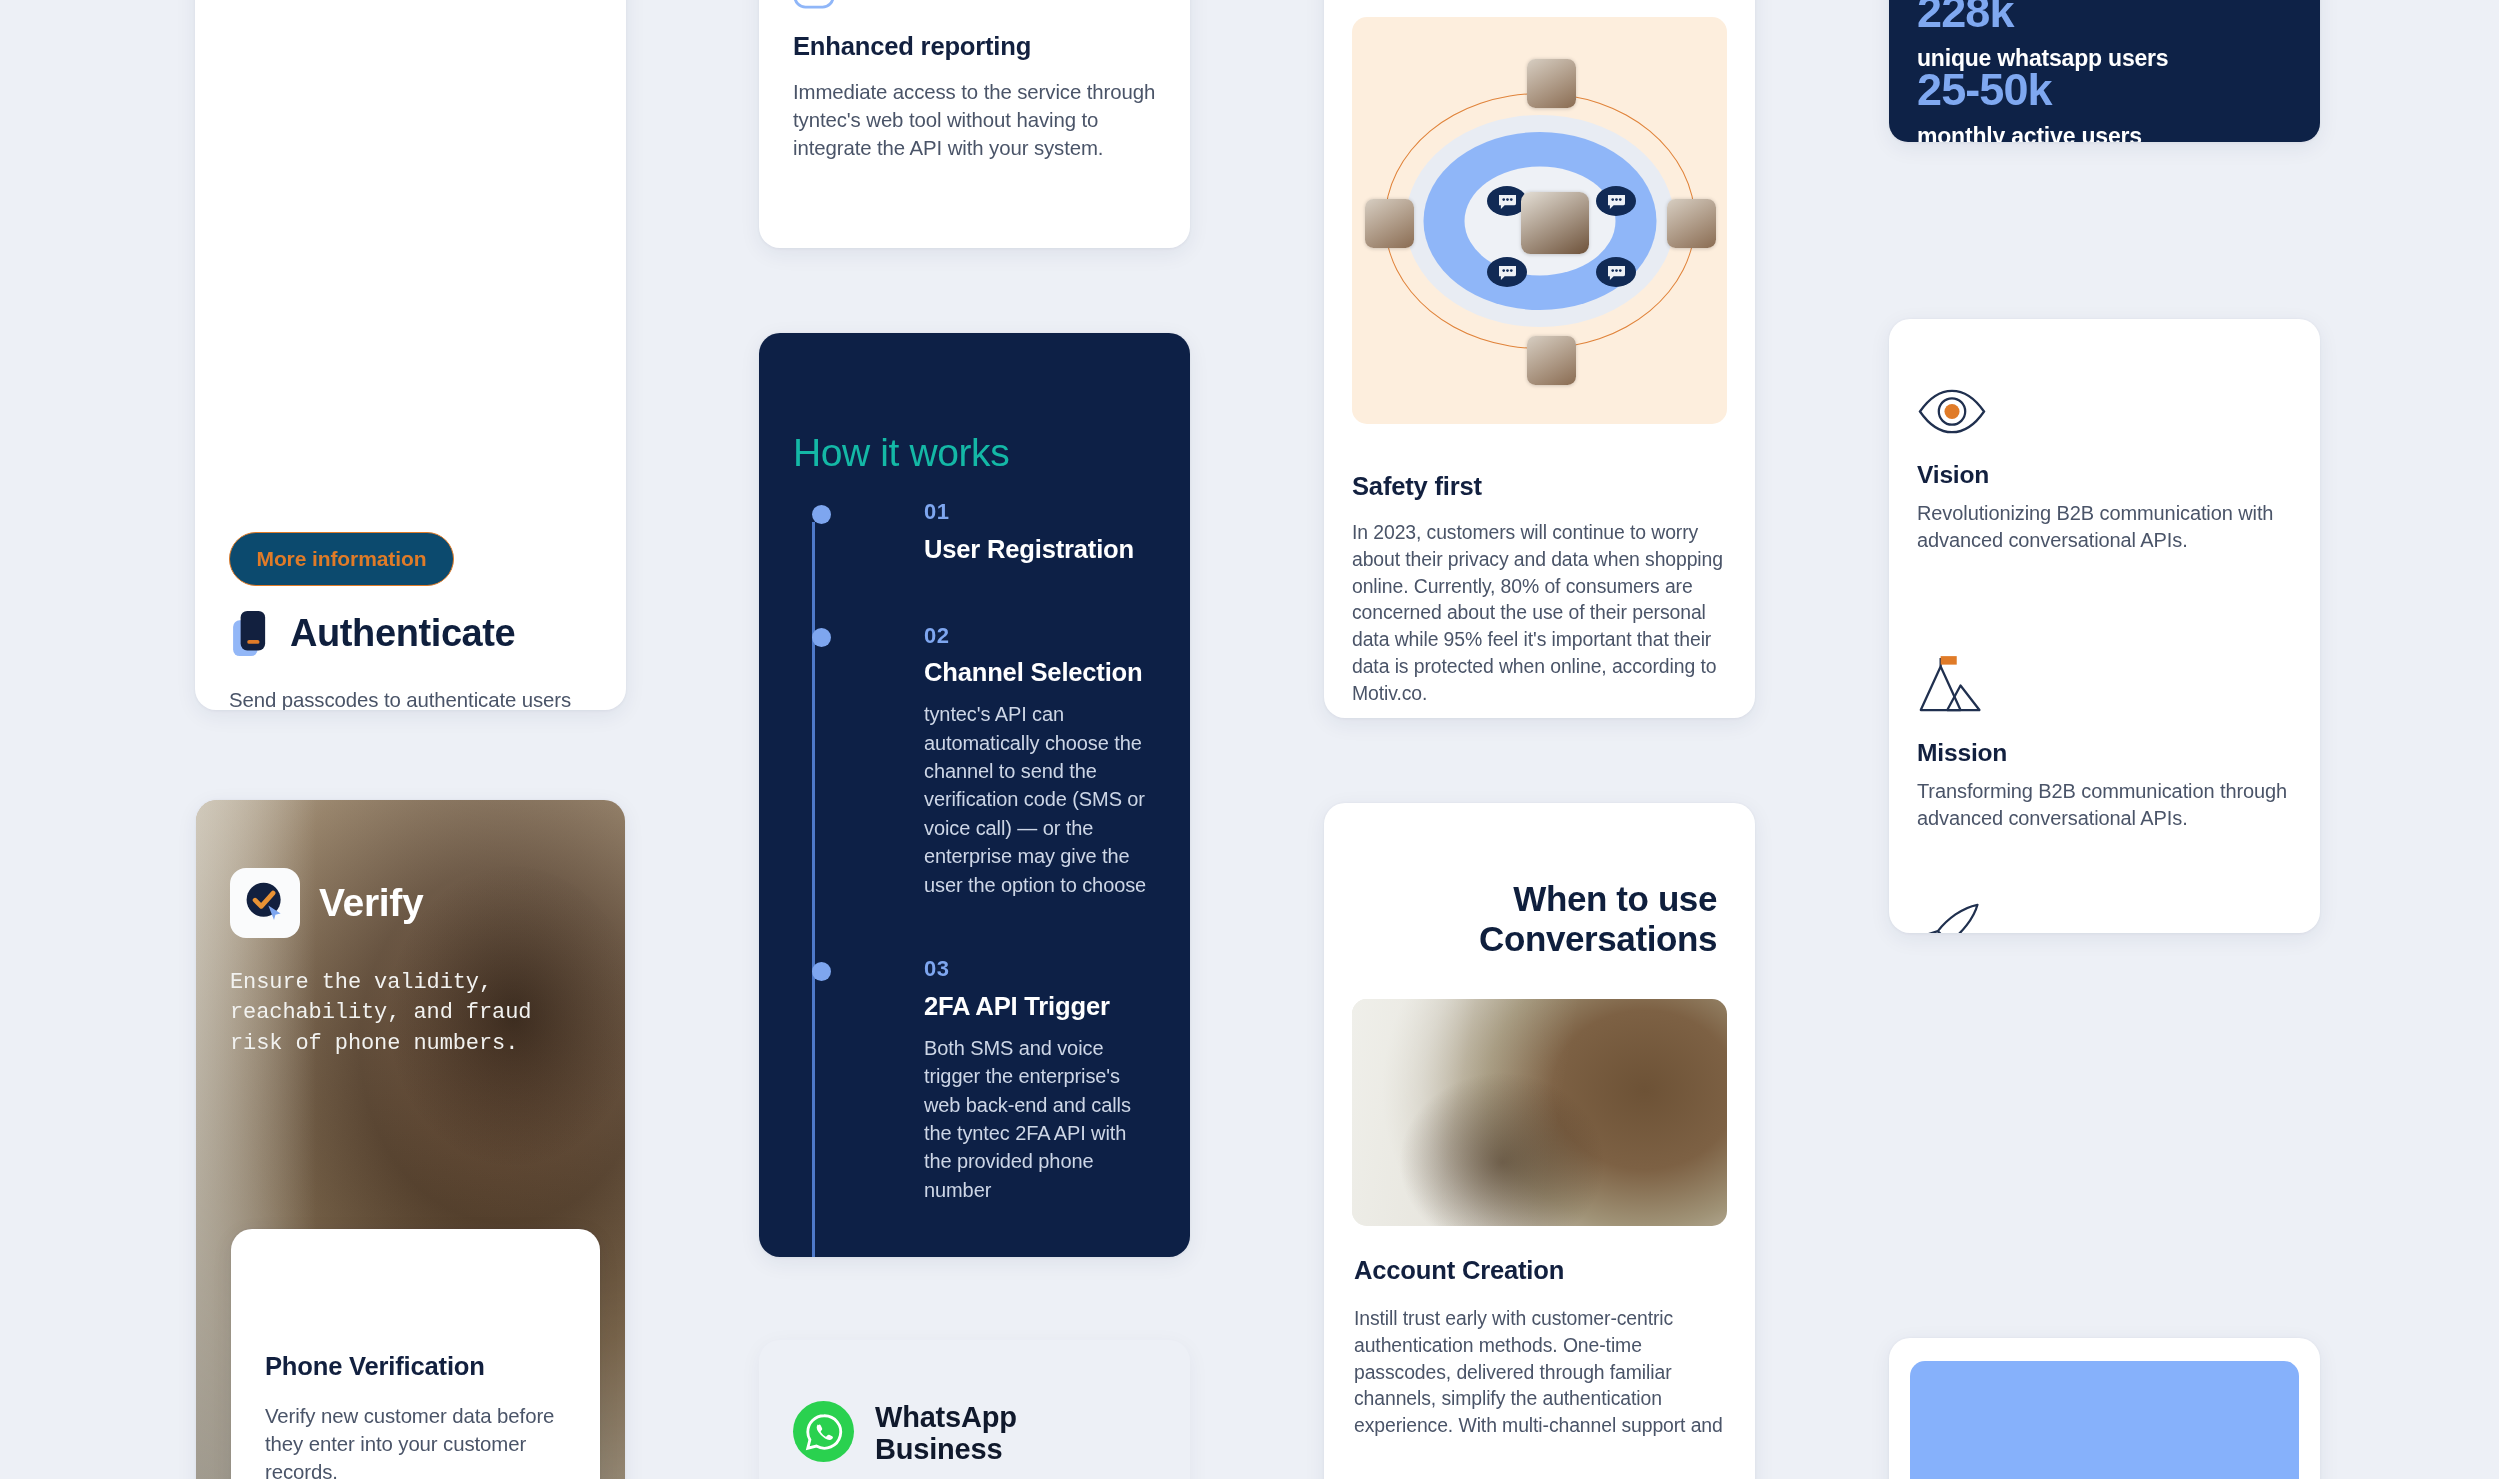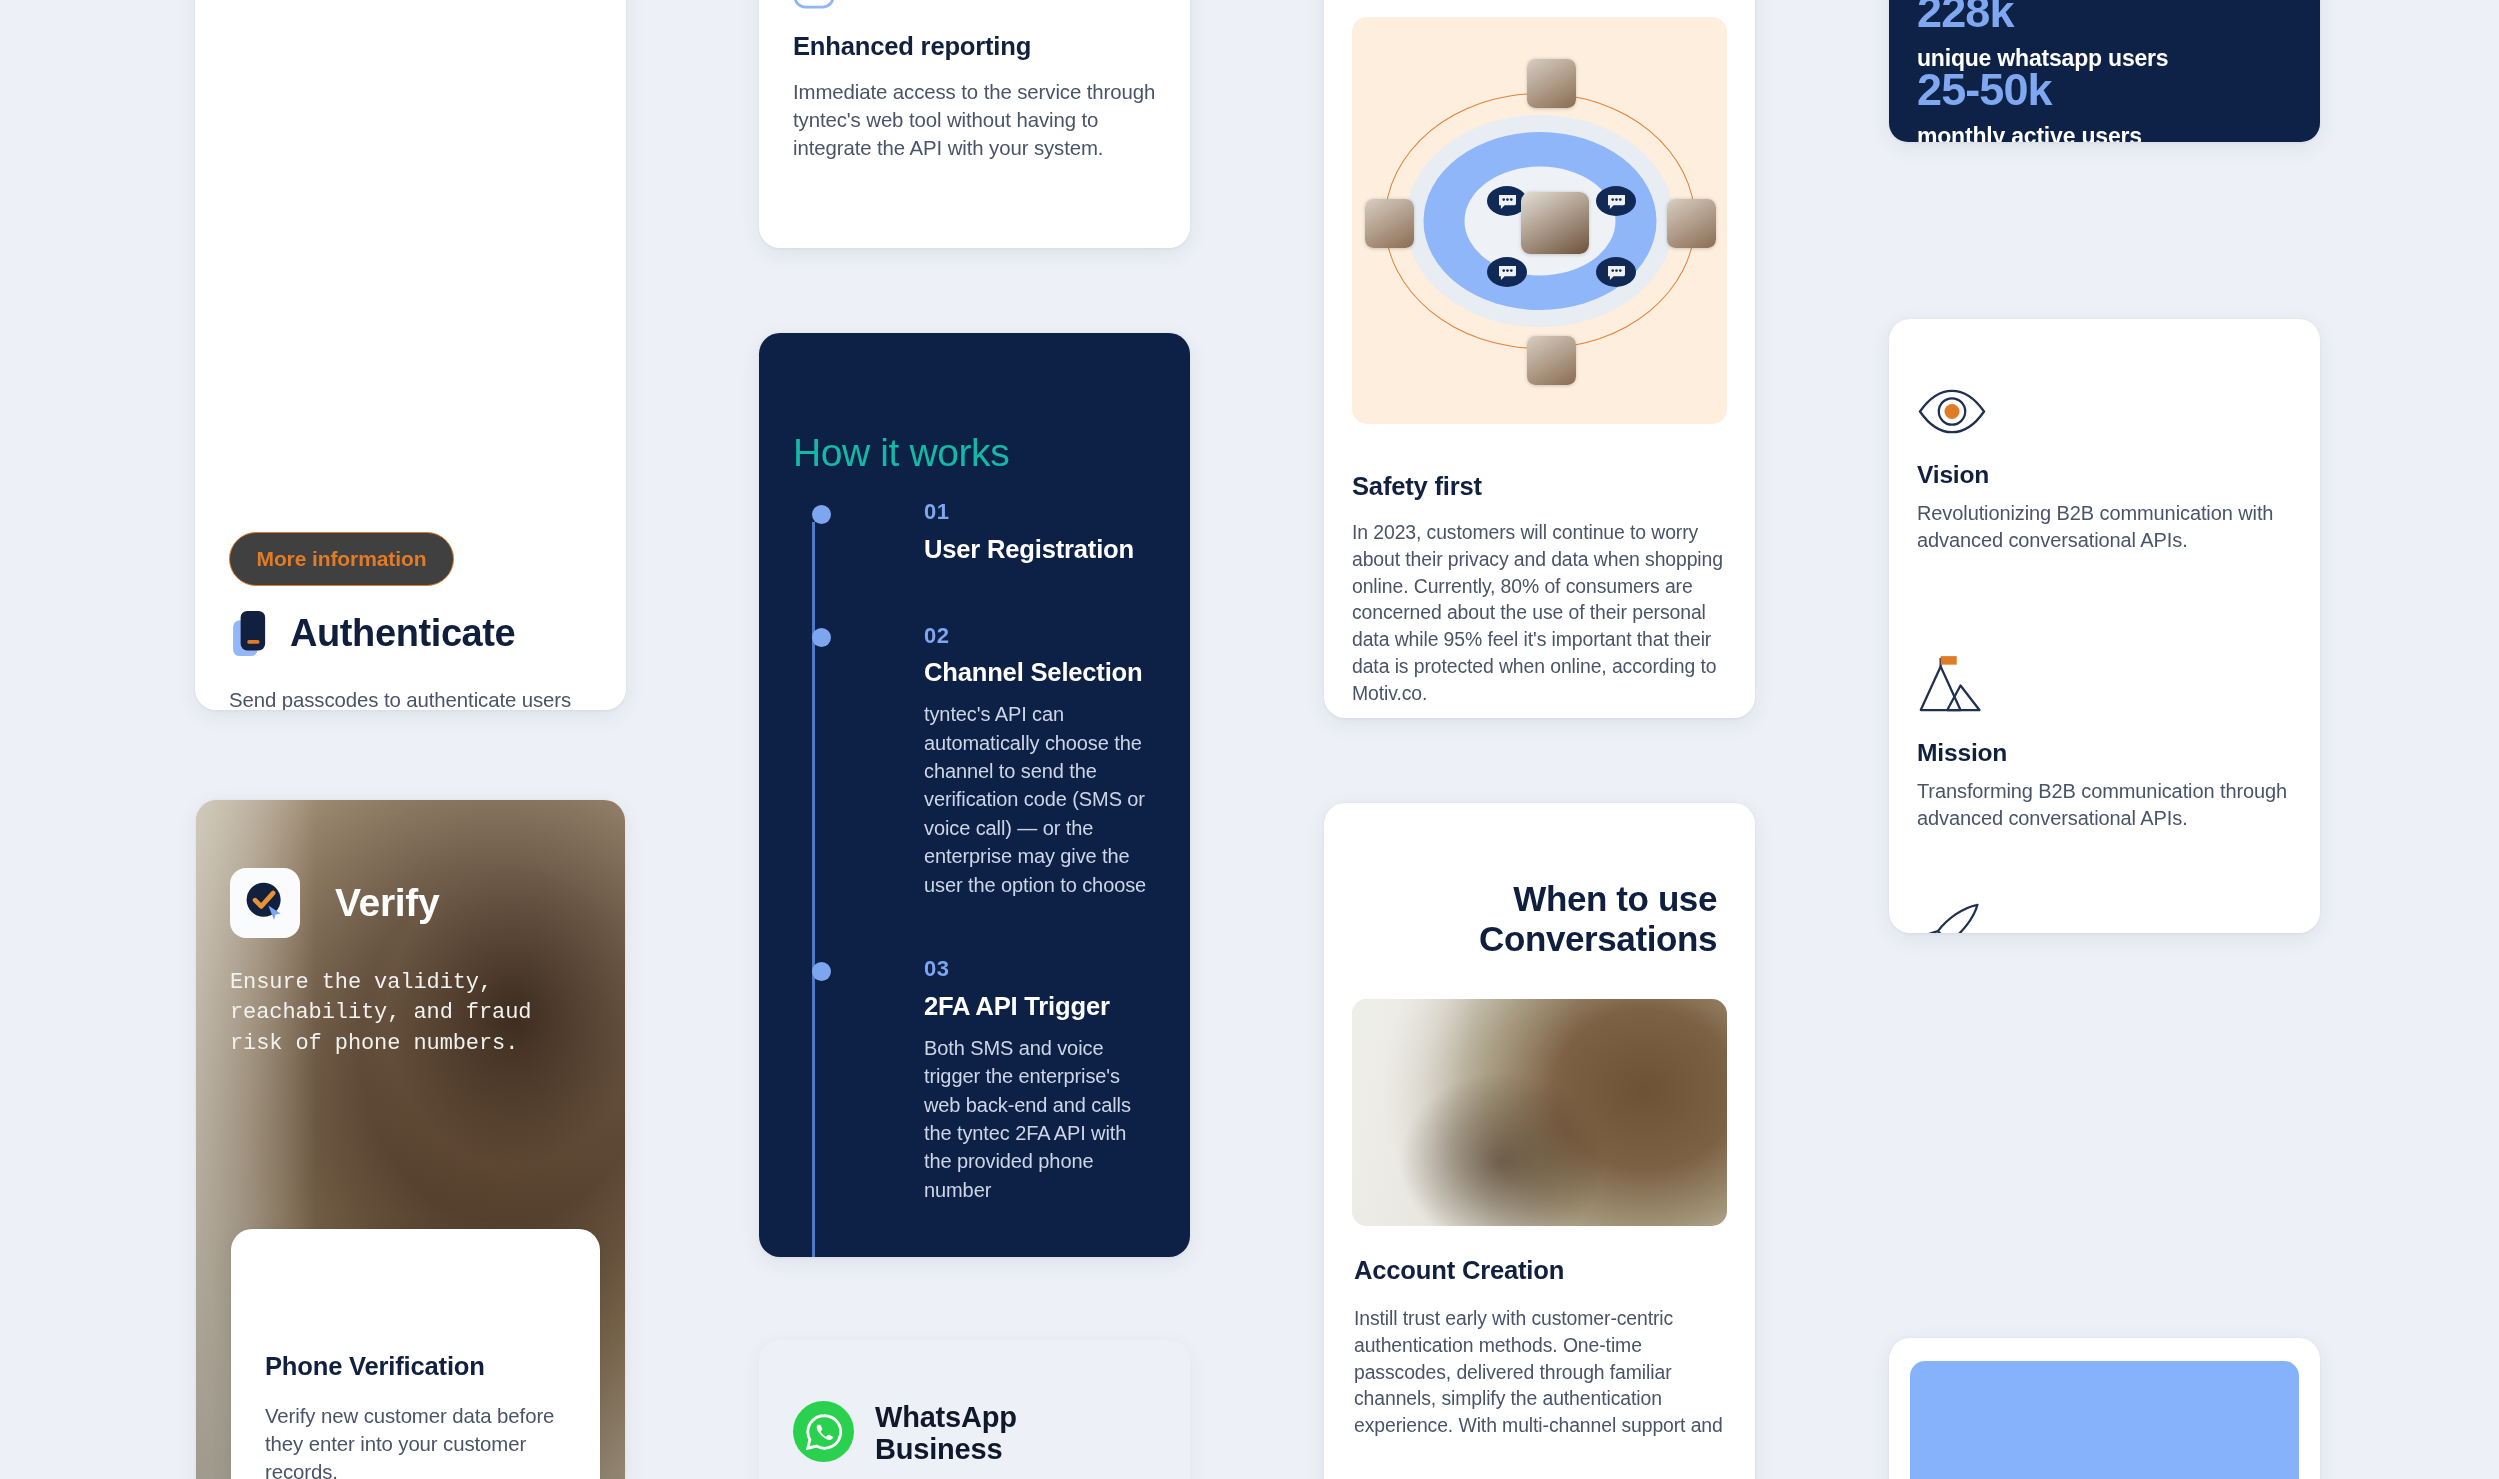--- a/index.html
+++ b/index.html
@@ -30,21 +30,21 @@
     font-size: 25.6px; font-weight: 700; color: #12203f; letter-spacing: -0.2px;
   }
   p.body {
     font-size: 20.4px; line-height: 1.38; color: #4a5468; letter-spacing: -0.1px;
   }
 
   .btn-more {
     display: inline-flex; align-items: center; justify-content: center;
     height: 54px; padding: 0 26.5px;
     border: 1.9px solid #e07b28; border-radius: 28px;
-    color: #e07b28; background: #404040;
+    color: #e07b28; background: #0c4a6e;
     font-size: 21px; font-weight: 700; letter-spacing: -0.1px;
     white-space: nowrap; cursor: pointer;
   }
 
   .row-head { display: flex; align-items: center; gap: 17px; }
 
   
   #card-features { left: 195px; top: -530px; width: 431px; height: 1240px; }
   #card-verify   { left: 196px; top: 800px; width: 429px; height: 720px; }
 
@@ -188,21 +188,21 @@
       </div>
       <p class="body" style="margin-top:28px;">Send passcodes to authenticate users and prevent fake account creation.</p>
 
     </div>
 
   </div>
 
   <div class="card" id="card-verify">
     <div class="verify-photo"></div>
     <div class="verify-overlay">
-      <div class="row-head" style="gap:35px;">
+      <div class="row-head" style="gap:19px;">
         <span class="verify-badge">
           <svg width="53" height="53" viewBox="0 0 56 56">
             <circle cx="26" cy="24" r="18" fill="#12203f"></circle>
             <path d="M17 24.5l6.5 6.5L36 17" stroke="#e89234" stroke-width="5" fill="none" stroke-linecap="round" stroke-linejoin="round"></path>
             <path d="M31 30l13 8.5-5.5 1.5-1.5 5.5z" fill="#7ea6ef"></path>
           </svg>
         </span>
         <span class="verify-name">Verify</span>
       </div>
       <p class="verify-desc">Ensure the validity, reachability, and fraud risk of phone numbers.</p>

